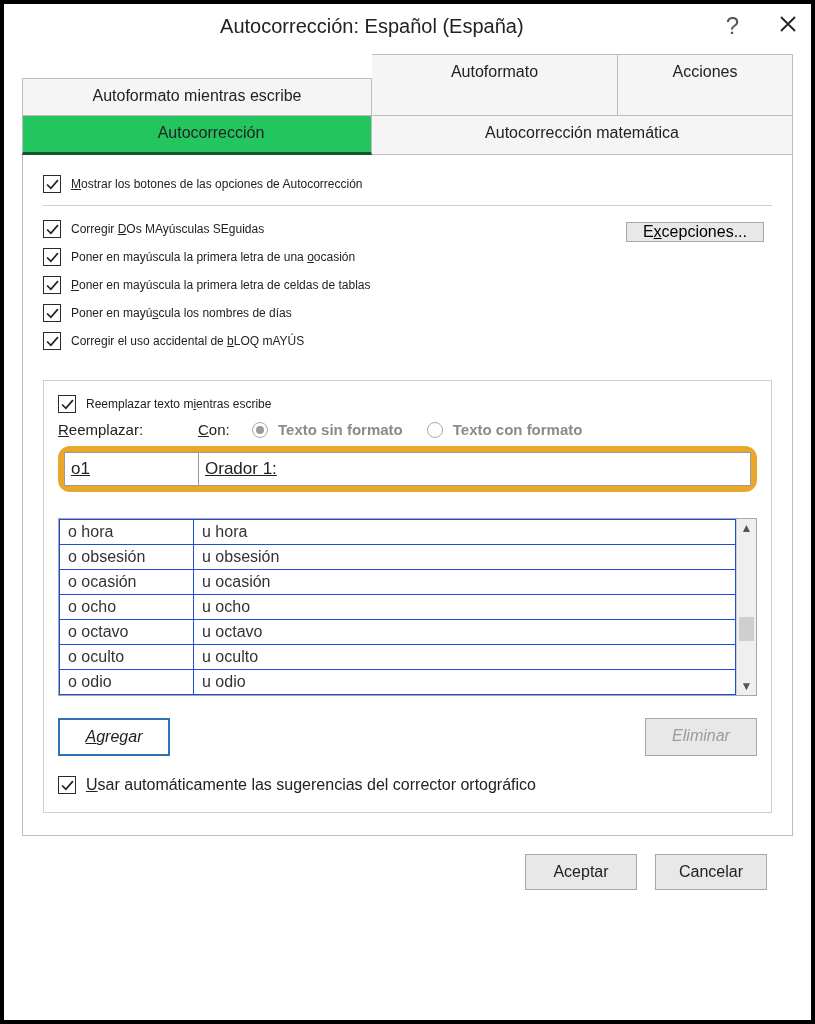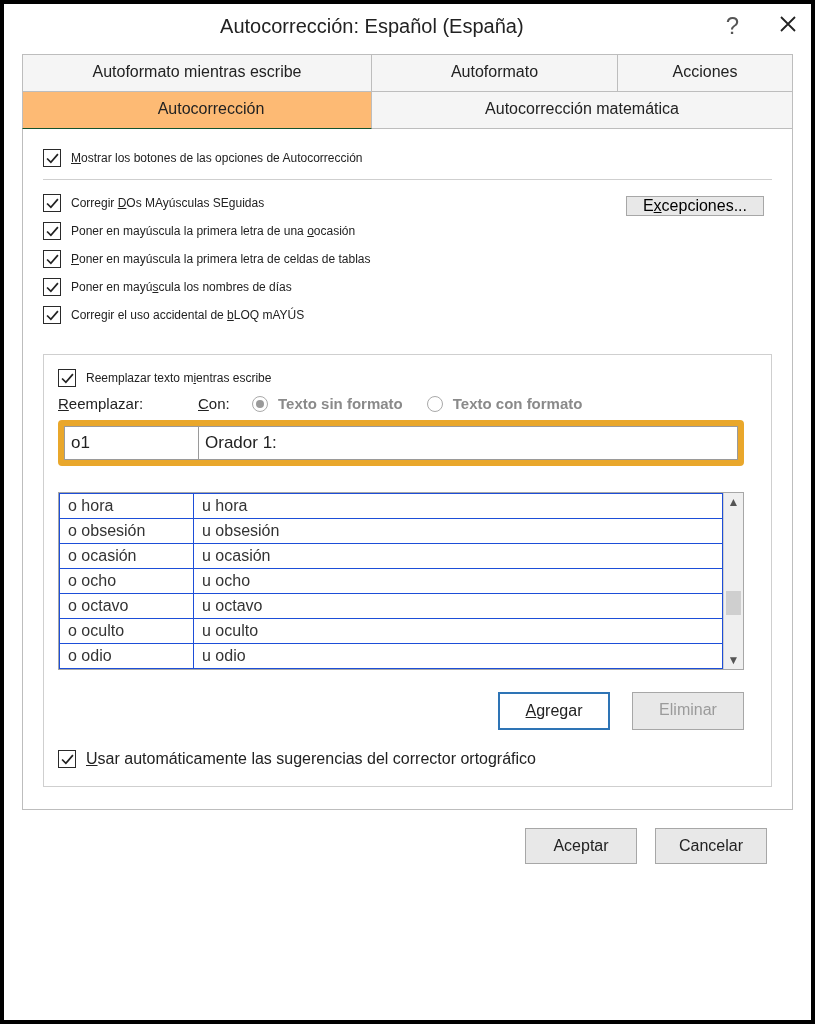--- a/index.html
+++ b/index.html
@@ -43,27 +43,27 @@
   .tab {
     border: 1px solid #bdbdbd;
     background: #f5f5f5;
     color: #222;
     text-align: center;
     padding: 8px 0 10px 0;
     cursor: pointer;
     font-size: 16px;
   }
   .tab.active {
-    background: #fdba74;
-    border-bottom: 1px solid #14532d;
+    background: #22c55e;
+    border-bottom: 3px solid #14532d;
     position: relative;
     z-index: 2;
     padding-left: 28px;
   }
-  .tab-row.top .tab:nth-child(1){ flex: 0 0 350px; border-top-left-radius:0;}
+  .tab-row.top .tab:nth-child(1){ flex: 0 0 350px; border-top-left-radius:0;margin-top:24px;}
   .tab-row.top .tab:nth-child(2){ flex: 0 0 246px; border-left:none;}
   .tab-row.top .tab:nth-child(3){ flex: 1; border-left:none;}
   .tab-row.bottom { margin-top: -1px; }
   .tab-row.bottom .tab:nth-child(1){ flex: 0 0 350px;}
   .tab-row.bottom .tab:nth-child(2){ flex: 1; border-left:none;}
 
   .panel {
     border: 1px solid #bdbdbd;
     border-top: none;
     padding: 18px 20px 22px 20px;
@@ -99,21 +99,21 @@
     top: 68px;
     background: #e8e8e8;
     border: 1px solid #a7a7a7;
     padding: 0 16px;
     font-size: 16px;
     cursor: pointer;
   }
   .replace-block {
     margin-top: 30px;
     border: 1px solid #cfcfcf;
-    padding: 14px 27px 18px 14px;
+    padding: 14px 14px 18px 14px;
   }
   .labels-row {
     display: flex;
     align-items: center;
     margin-top: 8px;
     font-size: 15px;
   }
   .labels-row .lbl1 { width: 140px; }
   .labels-row .lbl2 { width: 48px; }
   .radio-group { display:flex; align-items:center; gap:4px;font-weight:bold;}
@@ -123,22 +123,23 @@
     display:inline-flex; align-items:center; justify-content:center;
   }
   .radio.selected::after{
     content:""; width:8px;height:8px;border-radius:50%;background:#9a9a9a;
   }
   .radio-label { color:#8a8a8a; margin-right:14px;}
   .highlight-inputs {
     display:flex;
     margin-top: 8px;
     border: 6px solid #e9a72b;
-    border-radius: 4px;
+    border-radius: 12px;
     padding: 0;
+    text-decoration: underline;
   }
   .in {
     border: 1px solid #9a9a9a;
     font-size: 17px;
     padding: 6px 6px;
     background:#fff;
   }
   .in.left { width: 134px; border-right:none;}
   .in.right { flex:1; }
 
@@ -167,22 +168,22 @@
   }
   .vscroll .arrow {
     text-align:center; font-size:12px; color:#555;
     padding:2px 0; cursor:pointer; user-select:none;
   }
   .vscroll .thumb {
     position:absolute; left:2px; right:2px;
     top: 98px; height: 24px; background:#cfcfcf;
   }
   .action-row {
-    display:flex; justify-content:flex-end;
-    gap: 22px; margin-top: 22px;
+    display:flex; justify-content:space-between;
+    gap: 22px; margin-top: 22px; font-style: italic;
   }
   .btn {
     min-width: 112px;
     padding: 8px 16px;
     background:#e8e8e8;
     border:1px solid #a7a7a7;
     font-size:16px;
     cursor:pointer;
     text-align:center;
   }

